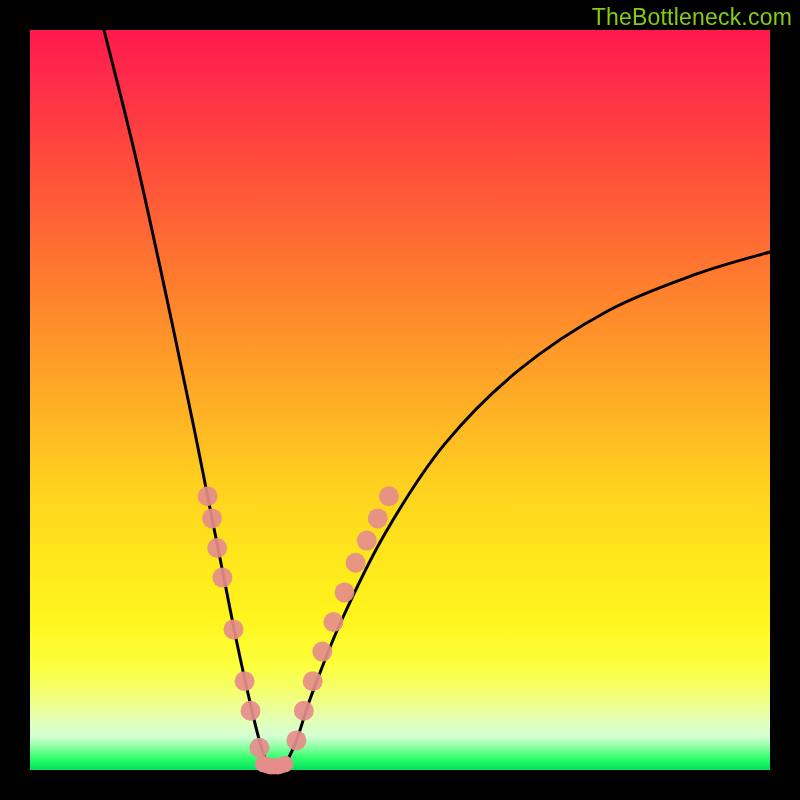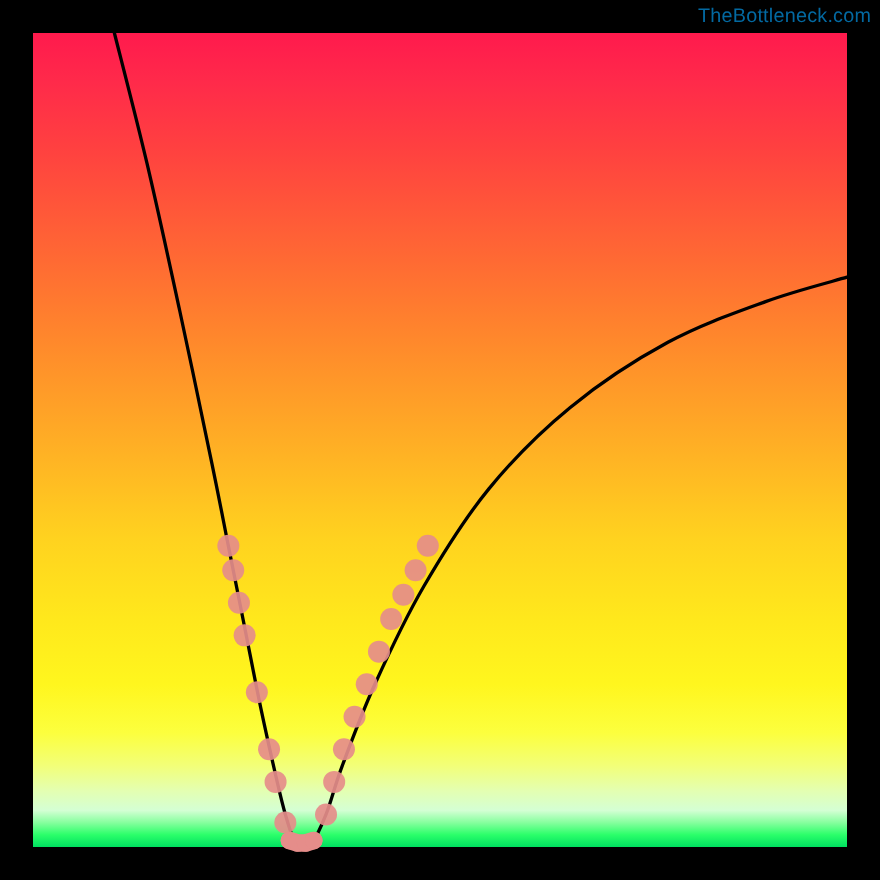--- a/index.html
+++ b/index.html
@@ -42,22 +42,22 @@
       #d4ffd4 95.5%,
       #86ff9e 97%,
       #2bff6a 98.5%,
       #00e060 100%
     );
   }
   .watermark {
     position: absolute;
     top: 4px;
     right: 8px;
-    color: #0369a1;
-    font-size: 18px;
+    color: #84cc16;
+    font-size: 23px;
     letter-spacing: 0.2px;
     font-weight: 400;
     user-select: none;
   }
   svg.curve {
     position: absolute;
     left: 0;
     top: 0;
     width: 740px;
     height: 740px;

